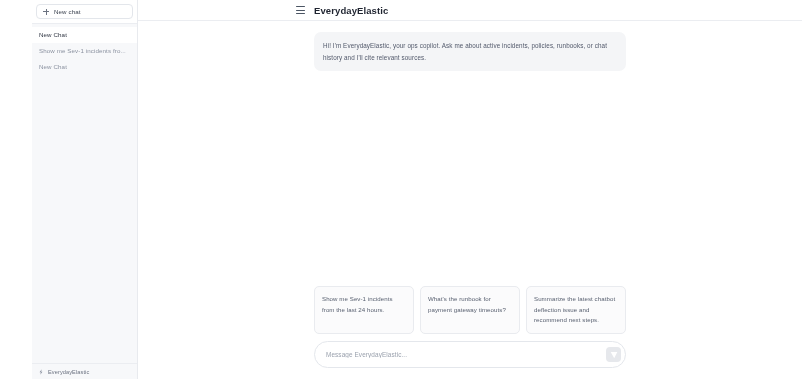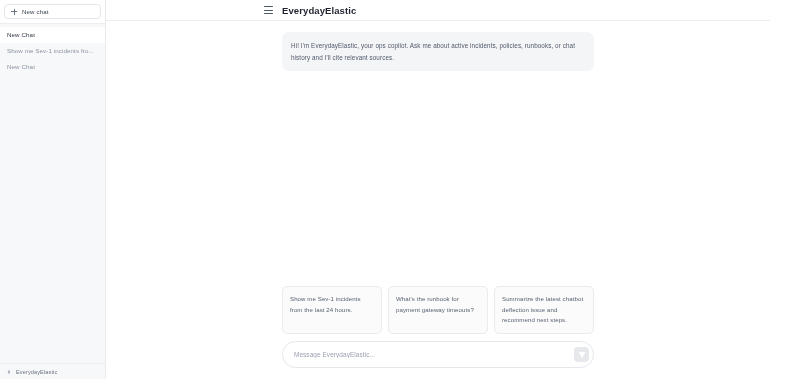--- a/index.html
+++ b/index.html
@@ -7,20 +7,21 @@
     width: 806px; height: 379px;
     background: #ffffff;
     font-family: "Liberation Sans", sans-serif;
     -webkit-font-smoothing: antialiased;
     overflow: hidden;
   }
   .app {
     display: flex;
     width: 770px; height: 379px;
     position: relative;
+    margin-left: 32px;
   }
 
   
   .sidebar {
     width: 106px;
     height: 379px;
     background: #f7f8fa;
     border-right: 1px solid #e8eaee;
     display: flex;
     flex-direction: column;

